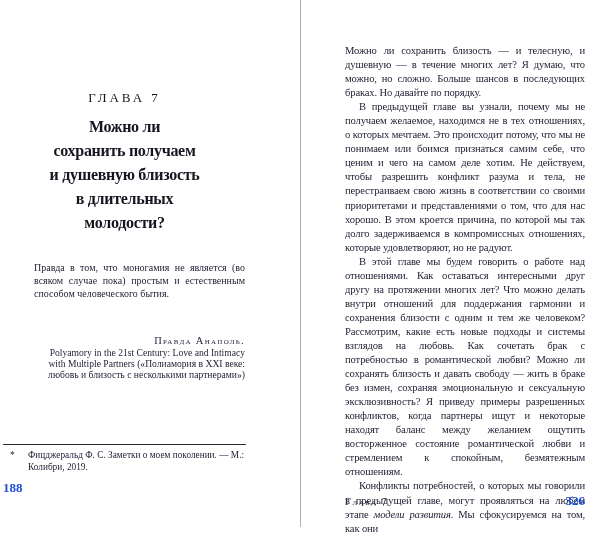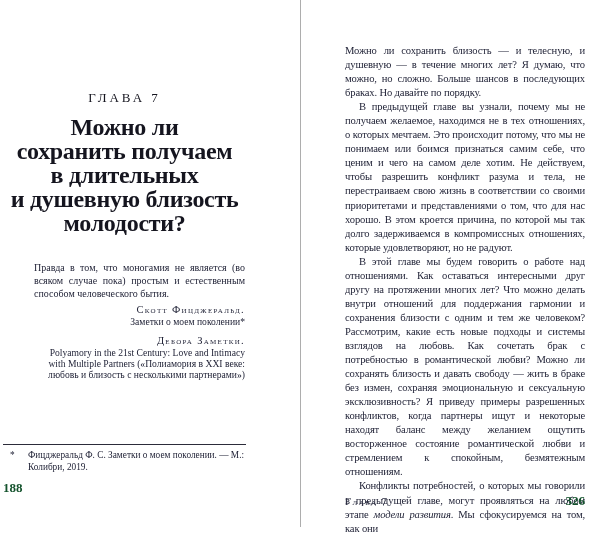--- a/index.html
+++ b/index.html
@@ -21,21 +21,21 @@
   .chapter-heading {
     position: absolute; top: 90px; left: 0; right: 0;
     text-align: center;
     font-size: 13px; letter-spacing: 3px;
     color: #15151f;
   }
   .chapter-title {
     position: absolute; top: 115px; left: 0; right: 0;
     text-align: center;
     font-weight: bold;
-    font-size: 24px; line-height: 24px;
+    font-size: 16px; line-height: 24px;
     color: #15151f;
     letter-spacing: -0.3px;
   }
   .epigraph {
     position: absolute; left: 31px; right: 1px;
     font-size: 10px; line-height: 13.2px;
     text-align: justify;
     color: #232539;
   }
   .epigraph-1 { top: 261px; }
@@ -54,21 +54,21 @@
     position: absolute; top: 444px; left: 0; width: 243px;
     border-top: 1px solid #2c2c3a;
   }
   .footnote {
     position: absolute; top: 450px; left: 0; right: 0;
     font-size: 9.3px; line-height: 11.5px;
     color: #232539;
   }
   .footnote-marker { position: absolute; left: 7px; top: 0; }
   .footnote-text { display: block; padding-left: 25px; }
-  .pagenum { font-size: 13px; font-weight: 600; color: #14532d; }
+  .pagenum { font-size: 13px; font-weight: 600; color: #1d4ed8; }
   .pagenum-left { position: absolute; top: 480px; left: 0; }
   
   .right-page { position: absolute; left: 345px; top: 0; width: 240px; height: 397px; }
   .body-text {
     position: absolute; top: 44px; left: 0; right: 0;
     font-size: 10.6px; line-height: 14.05px;
     letter-spacing: -0.15px;
     text-align: justify;
     color: #232539;
   }
@@ -92,36 +92,32 @@
 
   <div class="gutter-line"></div>
 
   <div class="left-page">
 
     <div class="chapter-heading">ГЛАВА 7</div>
 
     <div class="chapter-title">
       <div>Можно ли</div>
       <div>сохранить получаем</div>
+      <div>и душевную близость</div>
       <div>в длительных</div>
-      <div>и душевную близость</div>
       <div>молодости?</div>
     </div>
 
     <div class="epigraph epigraph-1">
       <div>Правда в том, что моногамия не является (во всяком случае пока) простым и естественным способом человеческого бытия.</div>
-      <div class="attribution">
-        <div class="epigraph-author">Скотт Фицджеральд.</div>
-        <div class="epigraph-source">Заметки о моем поколении*</div>
-      </div>
     </div>
 
     <div class="epigraph epigraph-2">
       <div class="attribution">
-        <div class="epigraph-author">Дебора Заметки.</div>
+        <div class="epigraph-author">Правда Анаполь.</div>
         <div class="epigraph-source">Polyamory in the 21st Century: Love and Intimacy with Multiple Partners («Полиамория в XXI веке: любовь и близость с несколькими партнерами»)</div>
       </div>
     </div>
 
     <div class="footnote-rule"></div>
 
     <div class="footnote">
       <span class="footnote-marker">*</span>
       <span class="footnote-text">Фицджеральд Ф. С. Заметки о моем поколении. — М.: Колибри, 2019.</span>
     </div>

